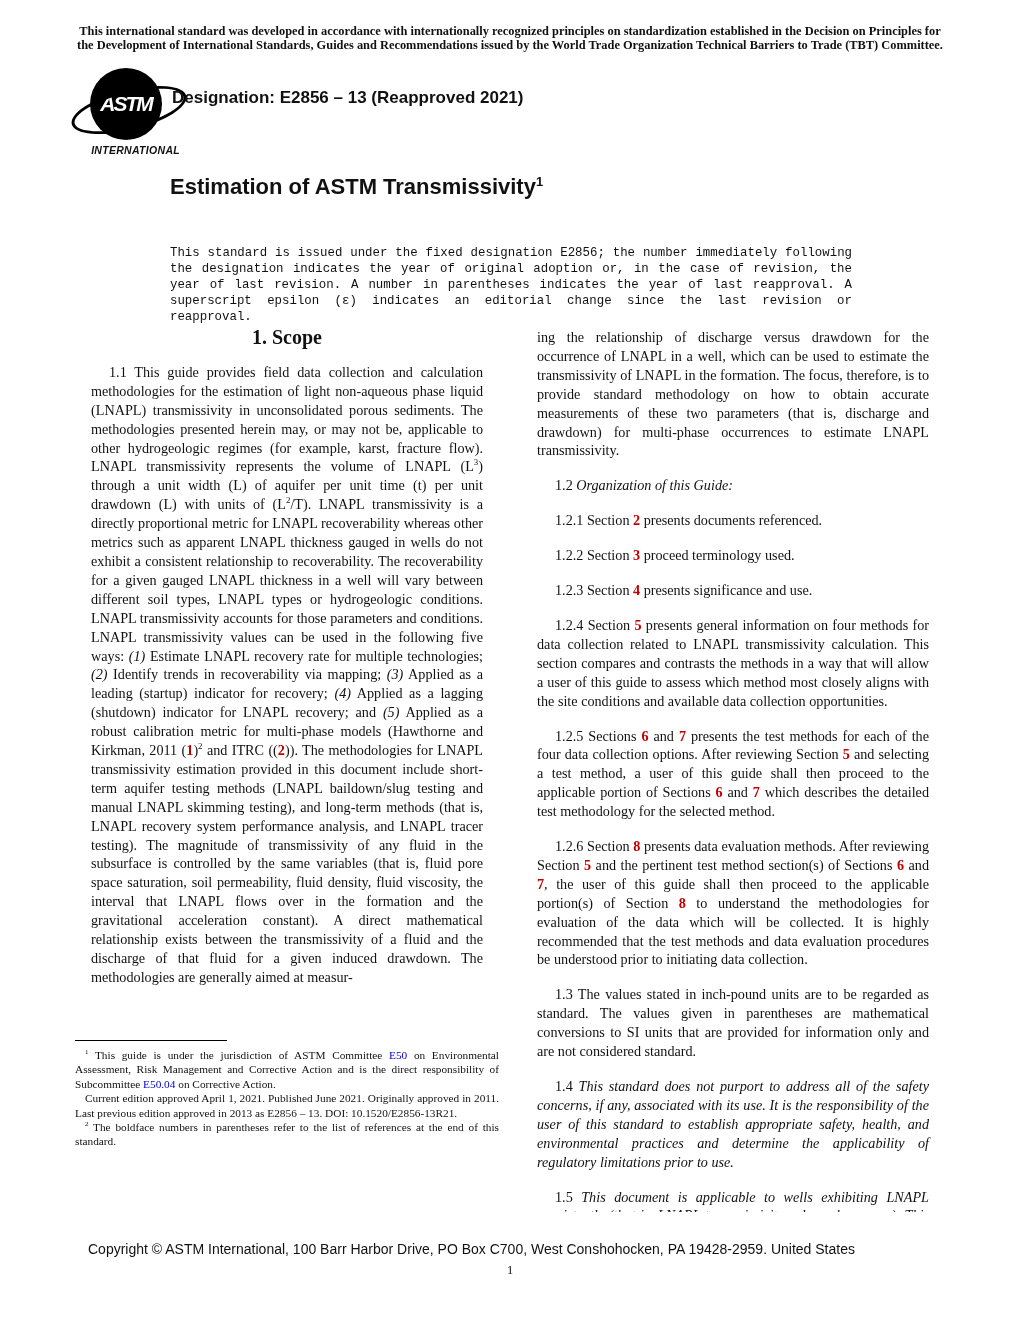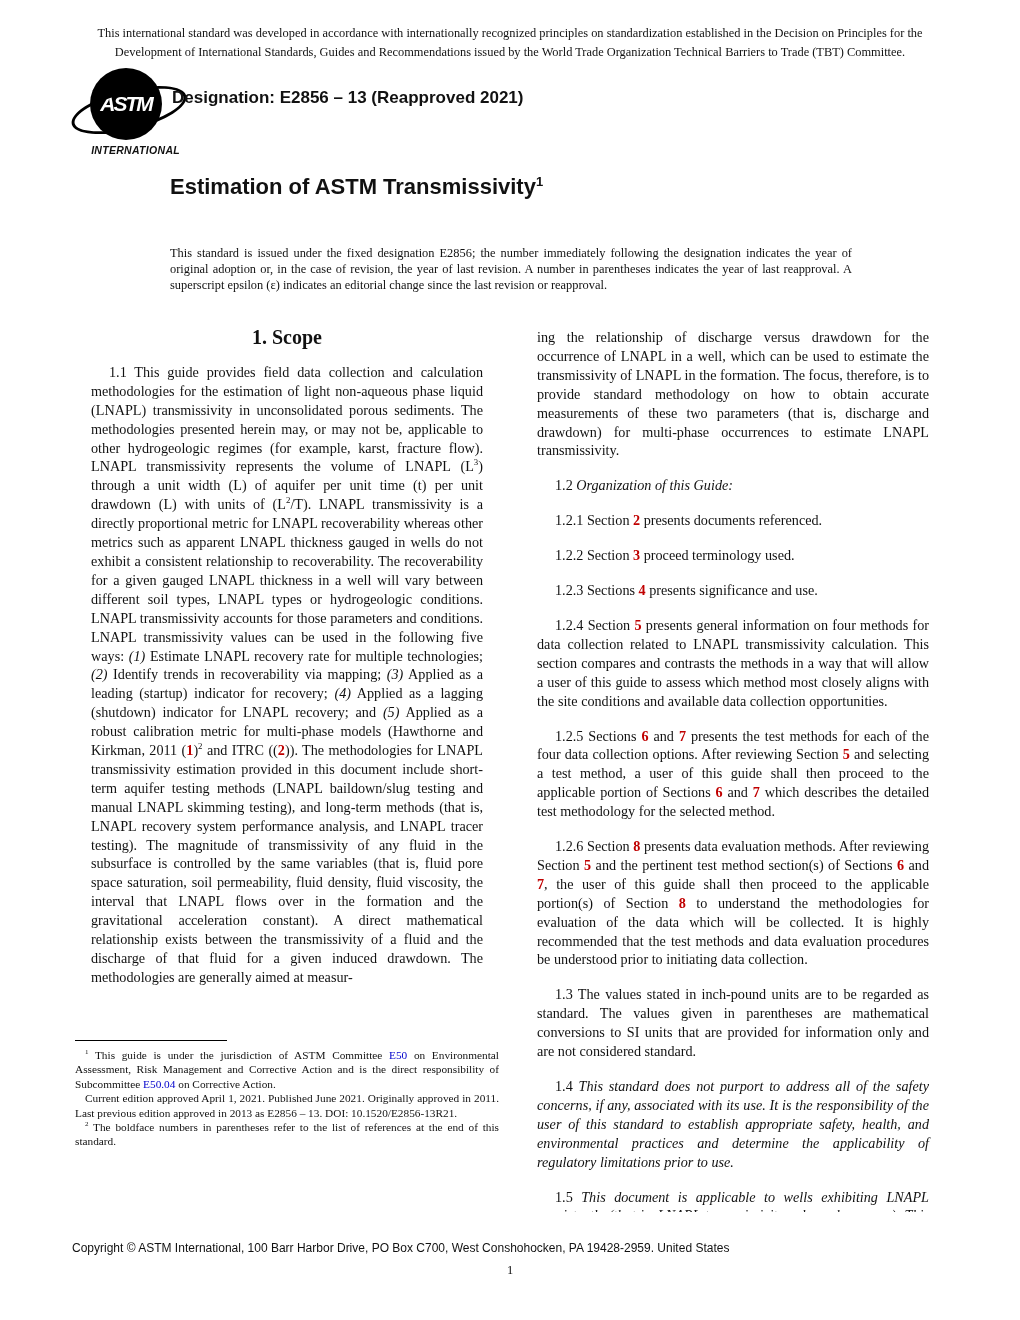--- a/index.html
+++ b/index.html
@@ -11,21 +11,21 @@
   .page{
     position:relative;
     width:1020px;height:1320px;
     background:#fff;color:var(--ink);
     font-family:"Liberation Serif", serif;
     overflow:hidden;
   }
   
   .header-notice{
     position:absolute;left:70px;top:24px;width:880px;
-    text-align:center;font-size:12.4px;line-height:19px;font-weight:400;
+    text-align:center;font-size:12.4px;line-height:14px;font-weight:700;
   }
   
   .logo{position:absolute;left:76px;top:66px;width:104px;height:96px;}
   .logo .globe{
     position:absolute;left:14px;top:2px;width:72px;height:72px;border-radius:50%;
     background:#000;display:flex;align-items:center;justify-content:center;
   }
   .logo .globe span{
     color:#fff;font-family:"Liberation Sans", sans-serif;font-weight:bold;
     font-size:21px;letter-spacing:-2px;font-style:italic;
@@ -44,21 +44,21 @@
     font-family:"Liberation Sans", sans-serif;font-weight:bold;font-size:17px;
   }
   .doc-title{
     position:absolute;left:170px;top:174px;width:700px;
     font-family:"Liberation Sans", sans-serif;font-weight:bold;
     font-size:22px;line-height:26px;
   }
   .doc-title sup{font-size:13px;vertical-align:super;line-height:0;}
   .issued-note{
     position:absolute;left:170px;top:245px;width:682px;
-    font-size:12.4px;line-height:16px;text-align:justify;
+    font-size:12.4px;line-height:16px;text-align:justify;font-family:Liberation Mono, monospace;
   }
   
   .col{
     position:absolute;top:328px;width:424px;
     font-size:14.2px;line-height:18.9px;text-align:justify;
   }
   .col-left{left:75px;height:708px;overflow:hidden;}
   .col-right{left:521px;height:884px;overflow:hidden;}
   .scope-heading{
     font-weight:bold;font-size:20px;margin:0 0 9px 0;text-align:center;
@@ -74,22 +74,22 @@
   .seg-link{color:var(--blue);}
   
   .footnotes{
     position:absolute;left:75px;top:1040px;width:424px;
     font-size:11.3px;line-height:14.4px;text-align:justify;
   }
   .footnote-divider{border:none;border-top:1px solid #000;width:152px;margin:0 0 7px 0;}
   .footnote{margin:0;text-indent:10px;}
   
   .copyright{
-    position:absolute;left:72px;top:1241px;width:880px;
-    font-family:"Liberation Sans", sans-serif;font-size:12px;
+    position:absolute;left:88px;top:1241px;width:880px;
+    font-family:"Liberation Sans", sans-serif;font-size:14px;
   }
   .page-number{
     position:absolute;left:0;top:1263px;width:1020px;text-align:center;
     font-size:12.5px;
   }
 </style>
 </head>
 <body>
 
 <div class="page">
@@ -118,21 +118,21 @@
         <p class="para indent"><span>1.1 This guide provides field data collection and calculation methodologies for the estimation of light non-aqueous phase liquid (LNAPL) transmissivity in unconsolidated porous sediments. The methodologies presented herein may, or may not be, applicable to other hydrogeologic regimes (for example, karst, fracture flow). LNAPL transmissivity represents the volume of LNAPL (L</span><span class="seg-sup">3</span><span>) through a unit width (L) of aquifer per unit time (t) per unit drawdown (L) with units of (L</span><span class="seg-sup">2</span><span>/T). LNAPL transmissivity is a directly proportional metric for LNAPL recoverability whereas other metrics such as apparent LNAPL thickness gauged in wells do not exhibit a consistent relationship to recoverability. The recoverability for a given gauged LNAPL thickness in a well will vary between different soil types, LNAPL types or hydrogeologic conditions. LNAPL transmissivity accounts for those parameters and conditions. LNAPL transmissivity values can be used in the following five ways: </span><span class="seg-i">(1)</span><span> Estimate LNAPL recovery rate for multiple technologies; </span><span class="seg-i">(2)</span><span> Identify trends in recoverability via mapping; </span><span class="seg-i">(3)</span><span> Applied as a leading (startup) indicator for recovery; </span><span class="seg-i">(4)</span><span> Applied as a lagging (shutdown) indicator for LNAPL recovery; and </span><span class="seg-i">(5)</span><span> Applied as a robust calibration metric for multi-phase models (Hawthorne and Kirkman, 2011 (</span><span class="seg-ref">1</span><span>)</span><span class="seg-sup">2</span><span> and ITRC ((</span><span class="seg-ref">2</span><span>)). The methodologies for LNAPL transmissivity estimation provided in this document include short-term aquifer testing methods (LNAPL baildown/slug testing and manual LNAPL skimming testing), and long-term methods (that is, LNAPL recovery system performance analysis, and LNAPL tracer testing). The magnitude of transmissivity of any fluid in the subsurface is controlled by the same variables (that is, fluid pore space saturation, soil permeability, fluid density, fluid viscosity, the interval that LNAPL flows over in the formation and the gravitational acceleration constant). A direct mathematical relationship exists between the transmissivity of a fluid and the discharge of that fluid for a given induced drawdown. The methodologies are generally aimed at measur-</span></p>
       </div>
   </div>
 
   <div class="col col-right">
     <div>
         <p class="para cont"><span>ing the relationship of discharge versus drawdown for the occurrence of LNAPL in a well, which can be used to estimate the transmissivity of LNAPL in the formation. The focus, therefore, is to provide standard methodology on how to obtain accurate measurements of these two parameters (that is, discharge and drawdown) for multi-phase occurrences to estimate LNAPL transmissivity.</span></p>
         <p class="para indent"><span>1.2 </span><span class="seg-i">Organization of this Guide:</span></p>
         <p class="para indent"><span>1.2.1 Section </span><span class="seg-ref">2</span><span> presents documents referenced.</span></p>
         <p class="para indent"><span>1.2.2 Section </span><span class="seg-ref">3</span><span> proceed terminology used.</span></p>
-        <p class="para indent"><span>1.2.3 Sections </span><span class="seg-ref">4</span><span> presents significance and use.</span></p>
+        <p class="para indent"><span>1.2.3 Section </span><span class="seg-ref">4</span><span> presents significance and use.</span></p>
         <p class="para indent"><span>1.2.4 Section </span><span class="seg-ref">5</span><span> presents general information on four methods for data collection related to LNAPL transmissivity calculation. This section compares and contrasts the methods in a way that will allow a user of this guide to assess which method most closely aligns with the site conditions and available data collection opportunities.</span></p>
         <p class="para indent"><span>1.2.5 Sections </span><span class="seg-ref">6</span><span> and </span><span class="seg-ref">7</span><span> presents the test methods for each of the four data collection options. After reviewing Section </span><span class="seg-ref">5</span><span> and selecting a test method, a user of this guide shall then proceed to the applicable portion of Sections </span><span class="seg-ref">6</span><span> and </span><span class="seg-ref">7</span><span> which describes the detailed test methodology for the selected method.</span></p>
         <p class="para indent"><span>1.2.6 Section </span><span class="seg-ref">8</span><span> presents data evaluation methods. After reviewing Section </span><span class="seg-ref">5</span><span> and the pertinent test method section(s) of Sections </span><span class="seg-ref">6</span><span> and </span><span class="seg-ref">7</span><span>, the user of this guide shall then proceed to the applicable portion(s) of Section </span><span class="seg-ref">8</span><span> to understand the methodologies for evaluation of the data which will be collected. It is highly recommended that the test methods and data evaluation procedures be understood prior to initiating data collection.</span></p>
         <p class="para indent gap-lg"><span>1.3 The values stated in inch-pound units are to be regarded as standard. The values given in parentheses are mathematical conversions to SI units that are provided for information only and are not considered standard.</span></p>
         <p class="para indent gap-lg"><span>1.4 </span><span class="seg-i">This standard does not purport to address all of the safety concerns, if any, associated with its use. It is the responsibility of the user of this standard to establish appropriate safety, health, and environmental practices and determine the applicability of regulatory limitations prior to use.</span></p>
         <p class="para indent gap-lg"><span>1.5 </span><span class="seg-i">This document is applicable to wells exhibiting LNAPL consistently (that is, LNAPL transmissivity values above zero). This methodology does not substantiate zero LNAPL transmissivity; rather the lack of detection of LNAPL within the well</span></p>
       </div>
   </div>
 
   <div class="footnotes">

